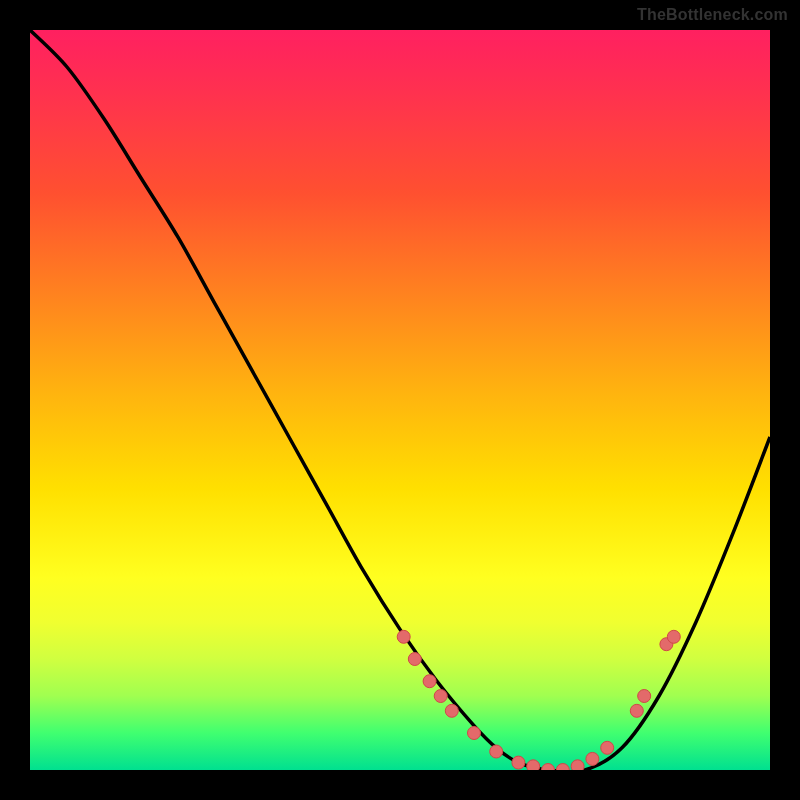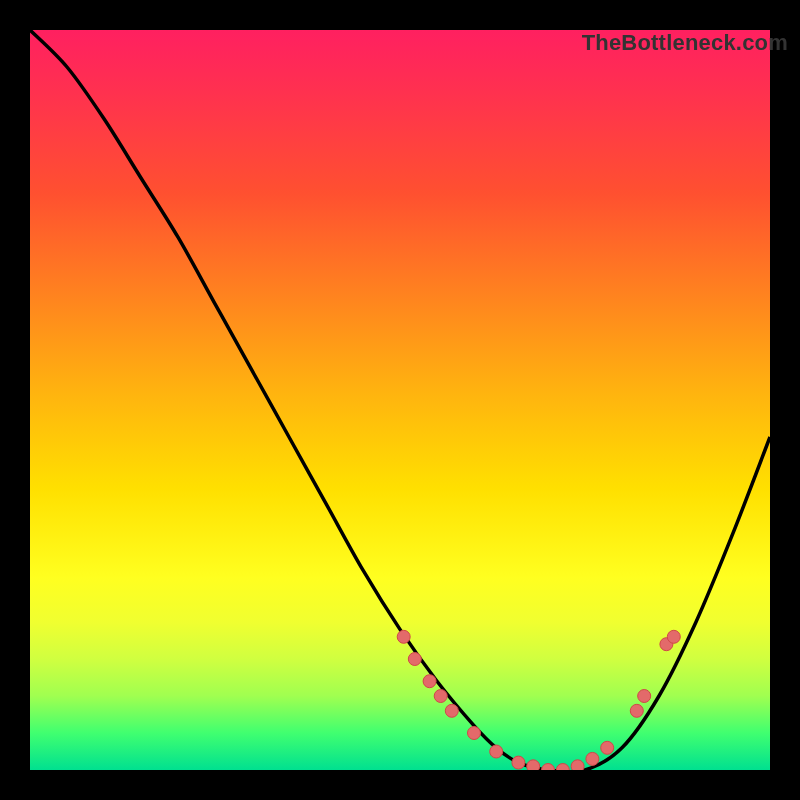--- a/index.html
+++ b/index.html
@@ -15,25 +15,24 @@
     width: 800px;
     height: 800px;
     position: relative;
     background: #000;
   }
   .watermark {
     position: absolute;
     top: 6px;
     right: 12px;
     color: #333;
-    font-size: 22px;
+    font-size: 16px;
     font-weight: bold;
     z-index: 10;
     letter-spacing: 0.2px;
-    margin-top: 24px;
   }
   .plot-area {
     position: absolute;
     left: 30px;
     top: 30px;
     width: 740px;
     height: 740px;
     overflow: hidden;
   }
   .gradient-bg {

